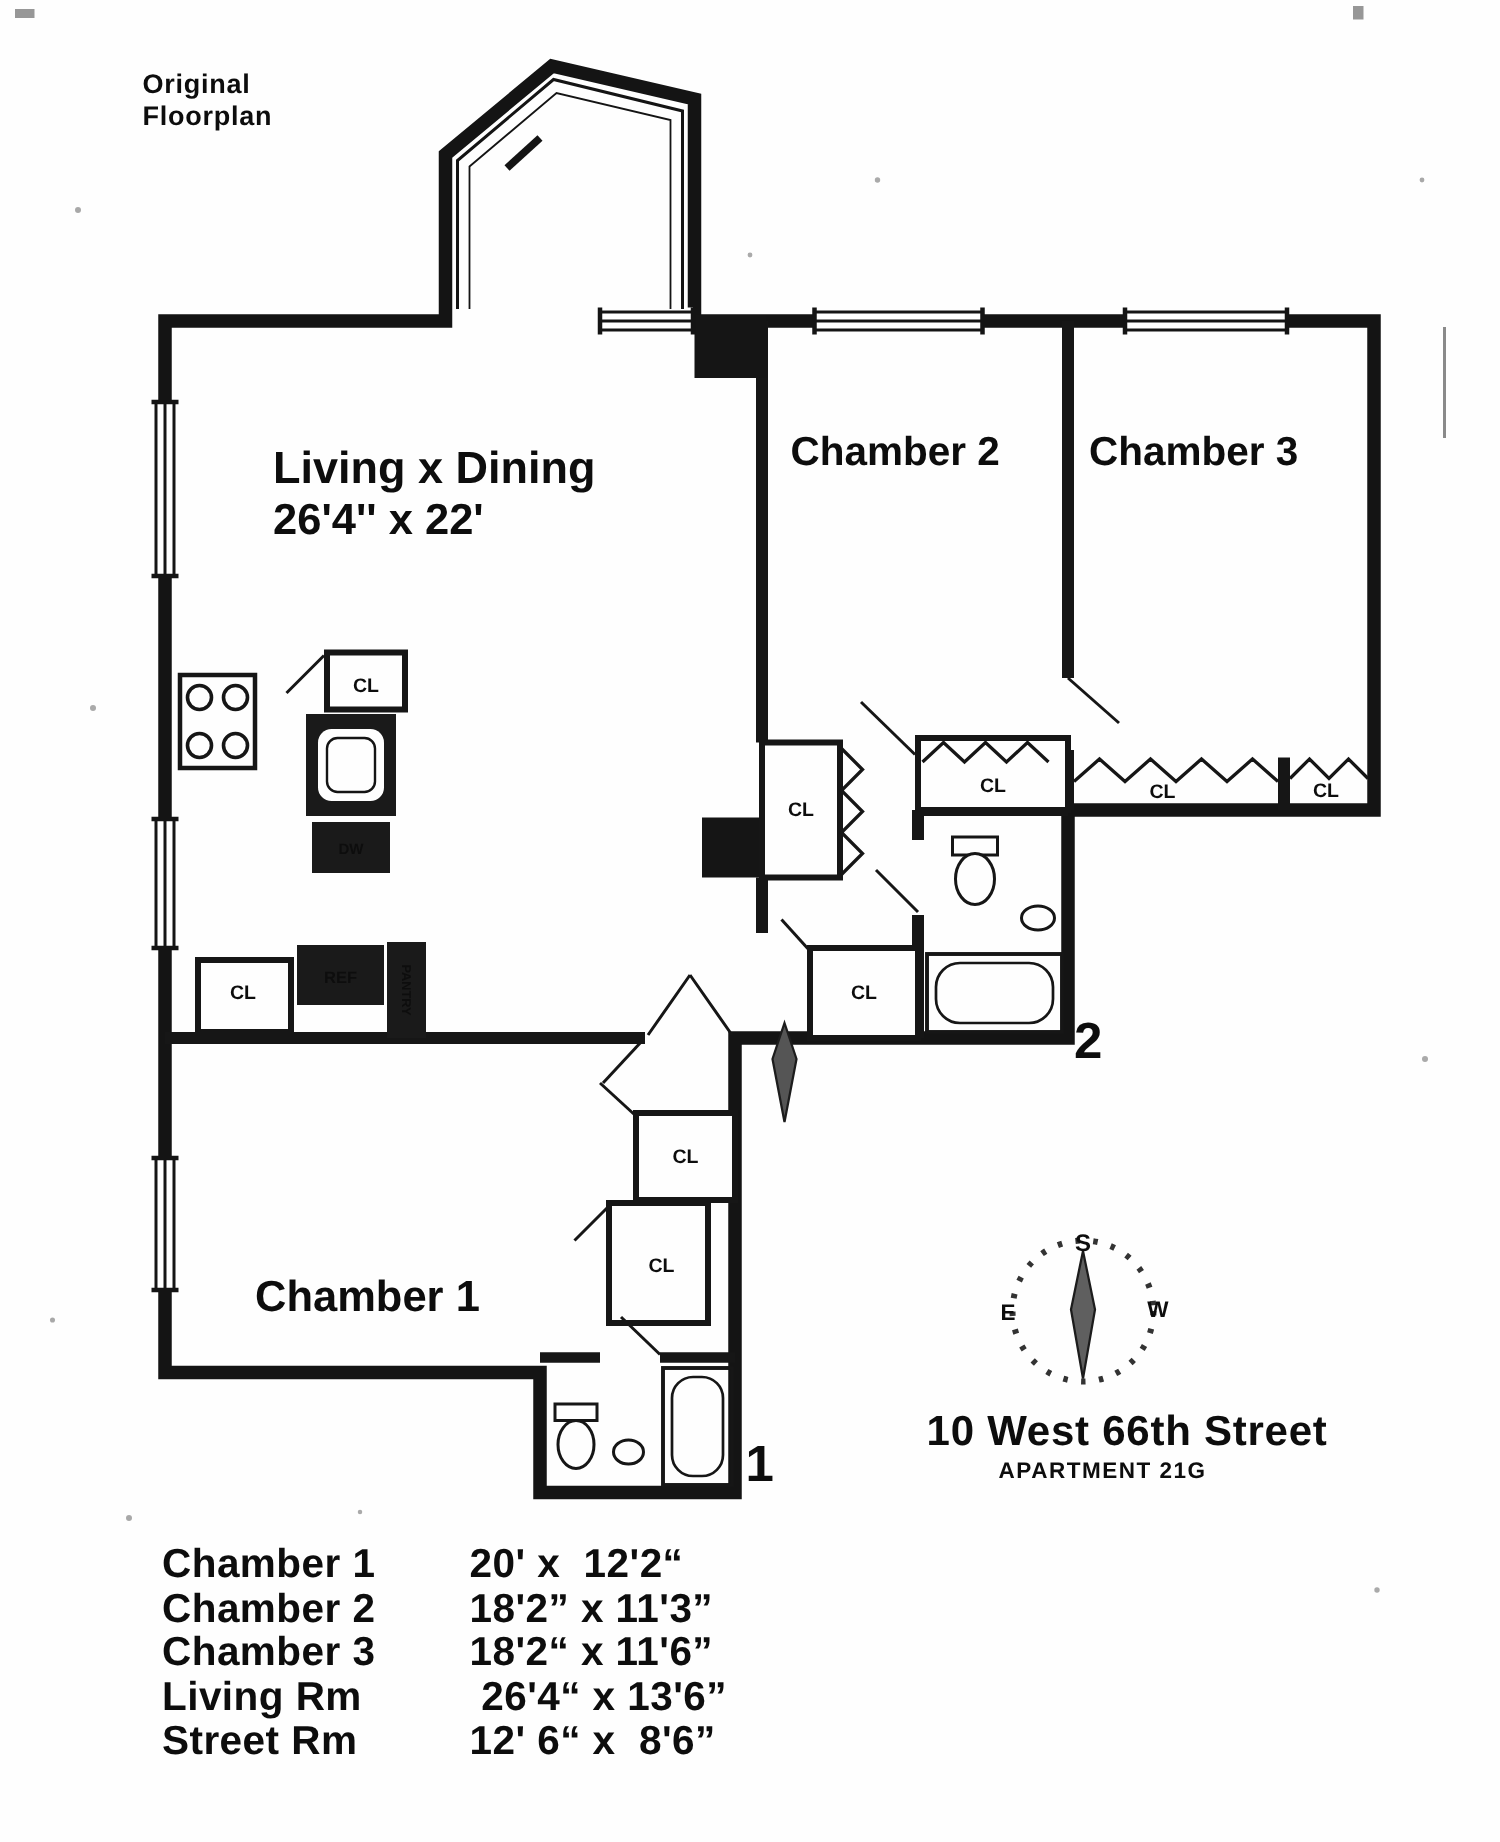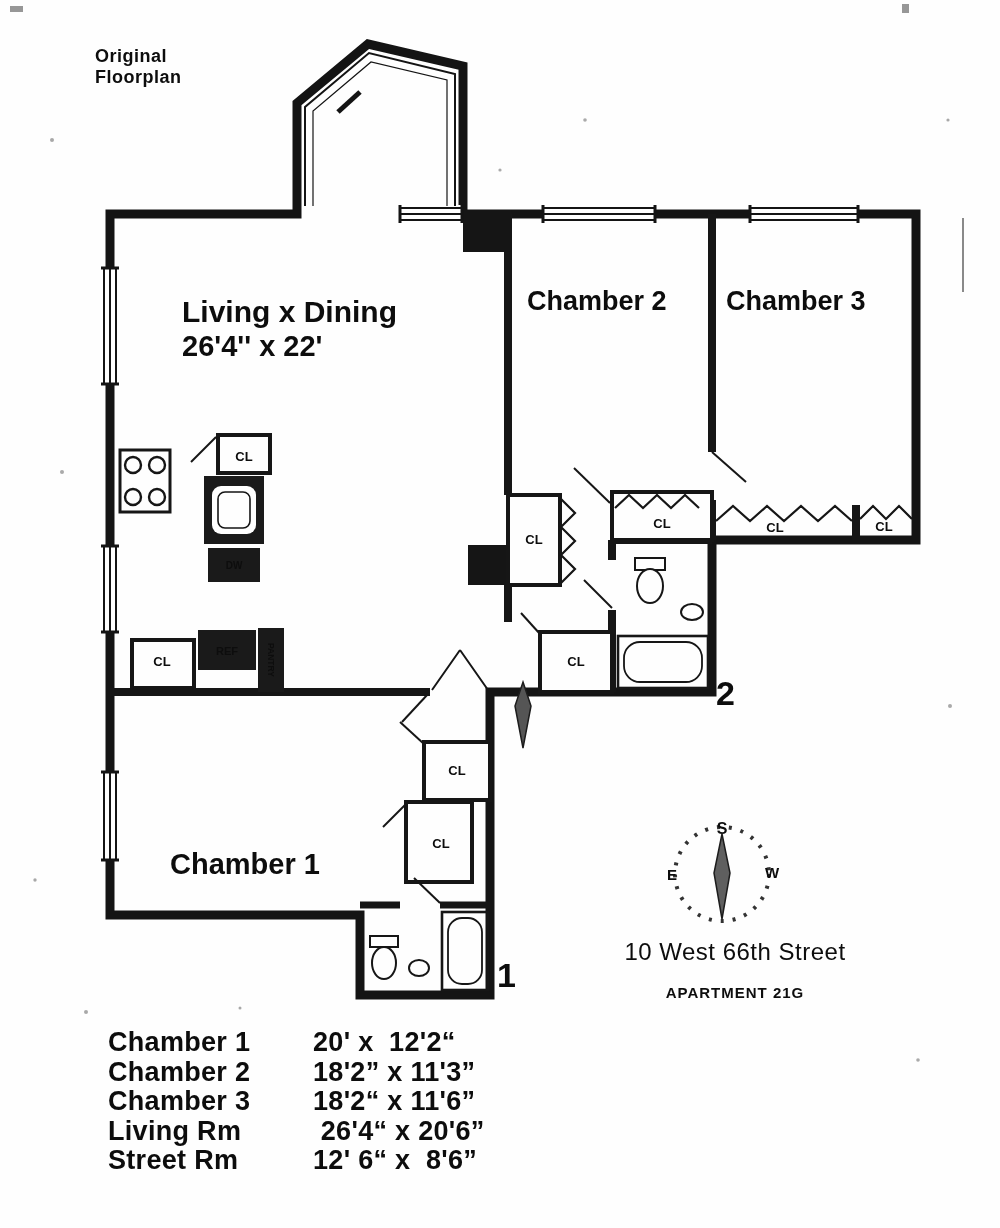--- a/index.html
+++ b/index.html
@@ -6,22 +6,22 @@
   .page{
     position:relative;width:1000px;height:1228px;background:#fefefe;
     font-family:"Liberation Sans",sans-serif;color:#0d0d0d;overflow:hidden;
   }
   .plan-svg{position:absolute;left:0;top:0;}
   svg text{font-family:"Liberation Sans",sans-serif;font-weight:bold;fill:#0d0d0d;}
   .title{position:absolute;font-weight:800;font-size:18px;line-height:1.18;letter-spacing:.5px;}
   .title-left{left:95px;top:46px;}
   .title-right{left:548px;top:46px;}
   .address{position:absolute;left:585px;top:938px;width:300px;text-align:center;}
-  .address .street{font-size:24px;font-weight:400;letter-spacing:.5px;white-space:nowrap;}
-  .address .unit{font-size:15px;font-weight:800;letter-spacing:1px;margin-top:18px;}
+  .address .street{font-size:28px;font-weight:700;letter-spacing:.5px;white-space:nowrap;text-align:right;}
+  .address .unit{font-size:15px;font-weight:800;letter-spacing:1px;margin-top:2px;}
   .dims-table{position:absolute;left:108px;top:1028px;}
   .dims-row{display:flex;font-size:27px;font-weight:800;line-height:29.5px;letter-spacing:.3px;}
   .dims-row .room{width:205px;}
   .dims-row .size{white-space:pre;}
 </style>
 </head>
 <body>
 
 <div class="page">
 
@@ -233,21 +233,21 @@
     <div class="dims-row">
       <span class="room">Chamber 2</span>
       <span class="size">18'2” x 11'3”</span>
     </div>
     <div class="dims-row">
       <span class="room">Chamber 3</span>
       <span class="size">18'2“ x 11'6”</span>
     </div>
     <div class="dims-row">
       <span class="room">Living Rm</span>
-      <span class="size"> 26'4“ x 20'6”</span>
+      <span class="size"> 26'4“ x 13'6”</span>
     </div>
     <div class="dims-row">
       <span class="room">Street Rm</span>
       <span class="size">12' 6“ x  8'6”</span>
     </div>
   </div>
 
 </div>
 
 </body></html>

